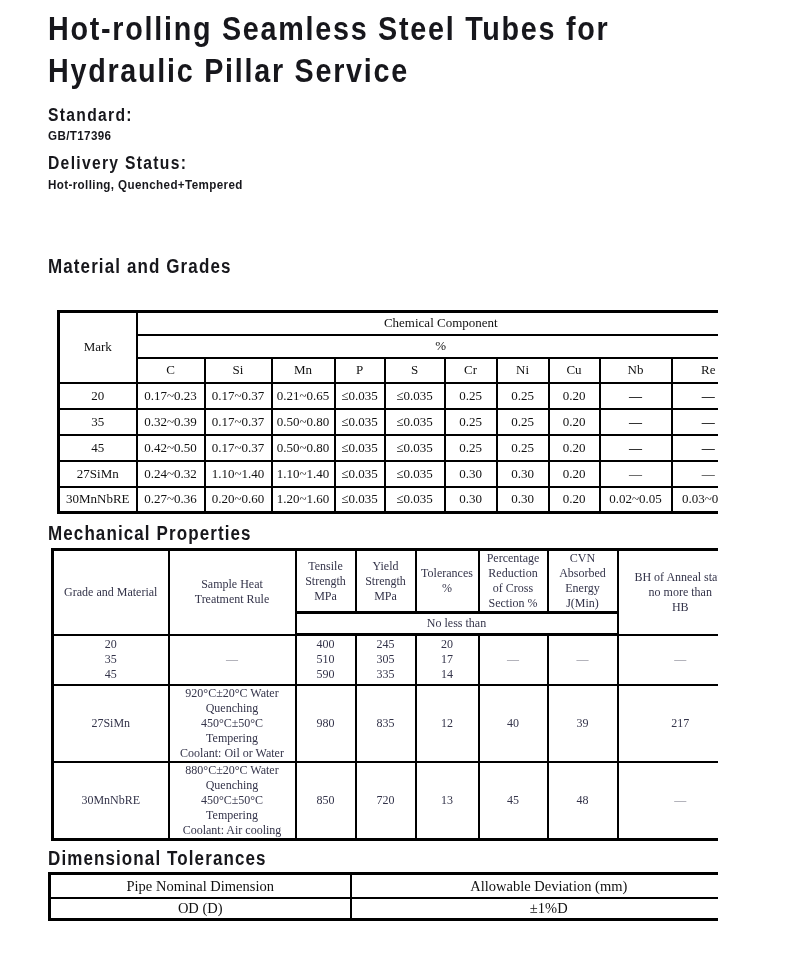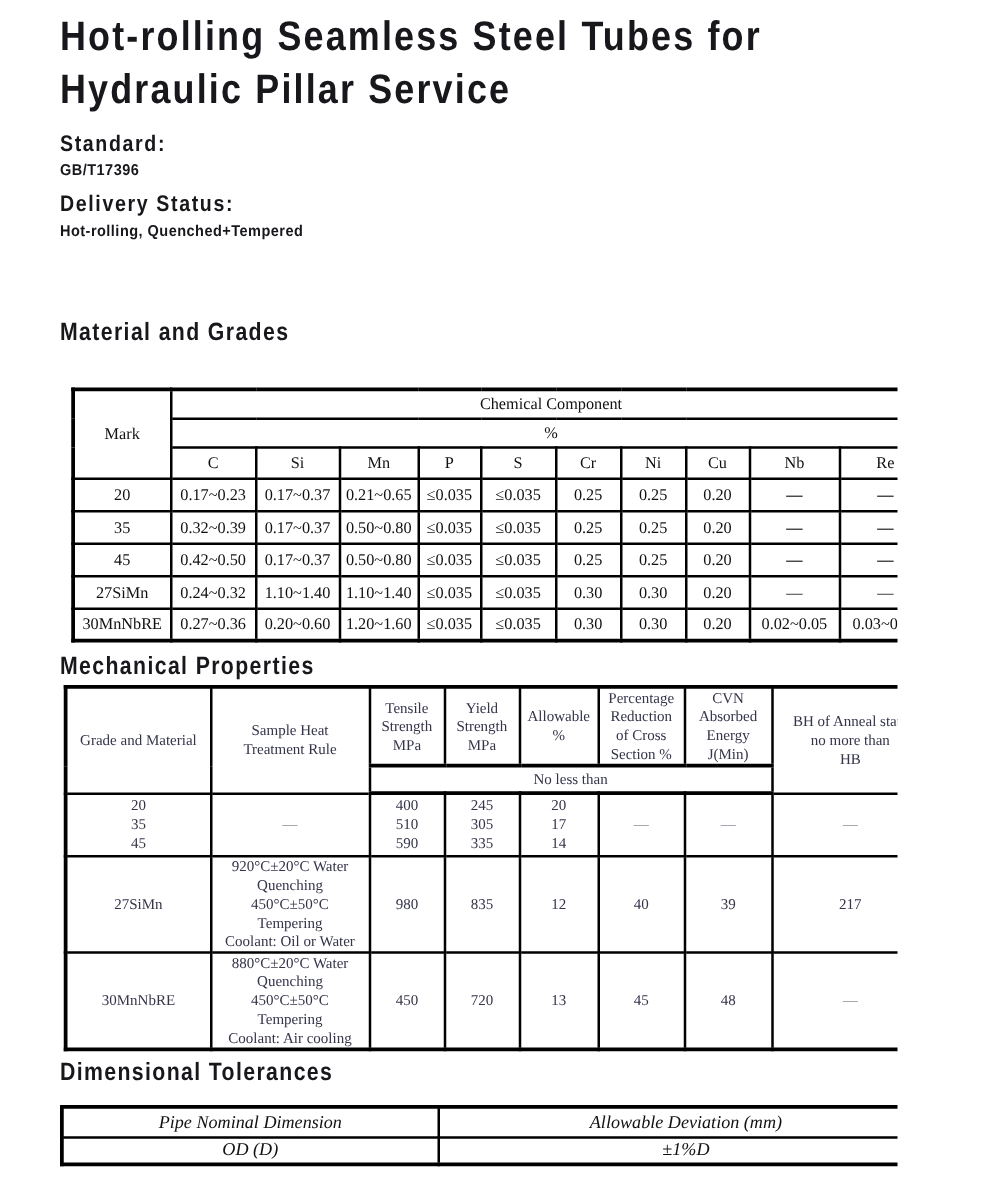--- a/index.html
+++ b/index.html
@@ -73,21 +73,21 @@
   .t1 { width: 687px; margin: 31px 0 0 9px; border: 3px solid #000; }
   .t1 td { border: 2px solid #000; font-size: 13px; line-height: 16px; }
   .t1 .hrow td { font-size: 13px; }
   .t1 .bd { font-weight: 700; }
 
   .t2 { width: 691px; margin: 2px 0 0 3px; border: 3px solid #000; color: #34344a; }
   .t2 td { border: 2px solid #000; font-size: 12px; line-height: 15px; white-space: pre-line; }
   .t2 .hb { border-bottom: 3px solid #000; }
   .t2 .dash { color: #8d8d99; }
 
-  .t3 { width: 698px; margin: 13px 0 0 0; border: 3px solid #000; font-style: italic; }
+  .t3 { width: 698px; margin: 1px 0 0 0; border: 3px solid #000; }
   .t3 td { border: 2px solid #000; font-size: 14.5px; line-height: 18px; }
 </style>
 </head>
 <body>
 
 <div class="page">
 
   <div class="doc-title">
     <div>Hot-rolling Seamless Steel Tubes for</div>
     <div>Hydraulic Pillar Service</div>
@@ -219,21 +219,21 @@
       <tr style="height:60px">
         <td rowspan="2">Grade and Material</td>
         <td rowspan="2">Sample Heat
 Treatment Rule</td>
         <td class="hb">Tensile
 Strength
 MPa</td>
         <td class="hb">Yield
 Strength
 MPa</td>
-        <td class="hb">Allowable
+        <td class="hb">Tolerances
 %</td>
         <td class="hb">Percentage
 Reduction
 of Cross
 Section %</td>
         <td class="hb">CVN
 Absorbed
 Energy
 J(Min)</td>
         <td rowspan="2">BH of Anneal state
@@ -275,21 +275,21 @@
         <td>39</td>
         <td>217</td>
       </tr>
       <tr style="height:78px">
         <td>30MnNbRE</td>
         <td>880°C±20°C Water
 Quenching
 450°C±50°C
 Tempering
 Coolant: Air cooling</td>
-        <td>450</td>
+        <td>850</td>
         <td>720</td>
         <td>13</td>
         <td>45</td>
         <td>48</td>
         <td class="dash">—</td>
       </tr>
     </tbody>
   </table>
 
   <div class="section-heading mt-sec3">Dimensional Tolerances</div>

